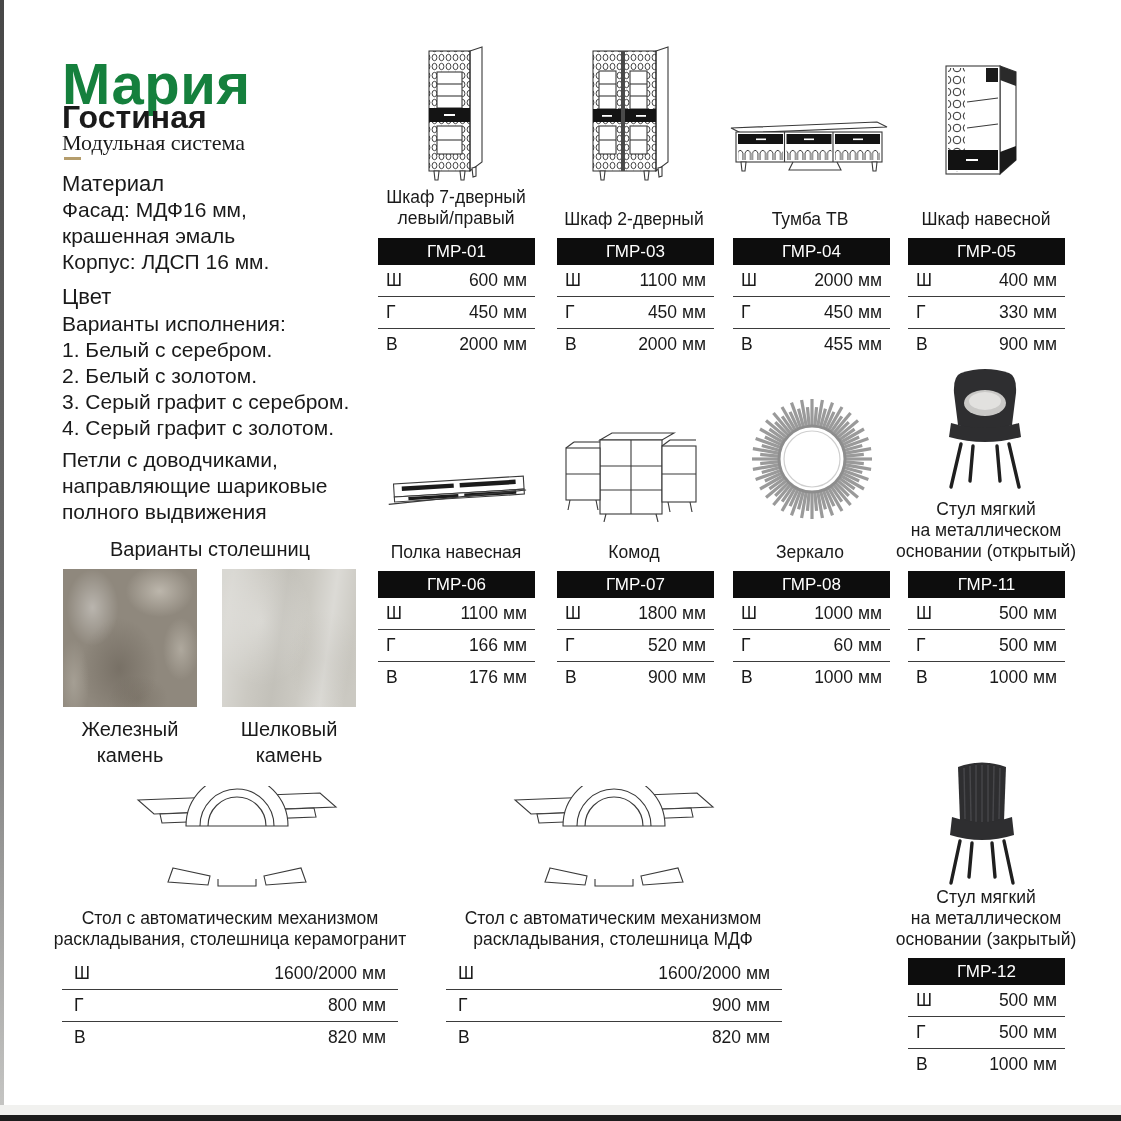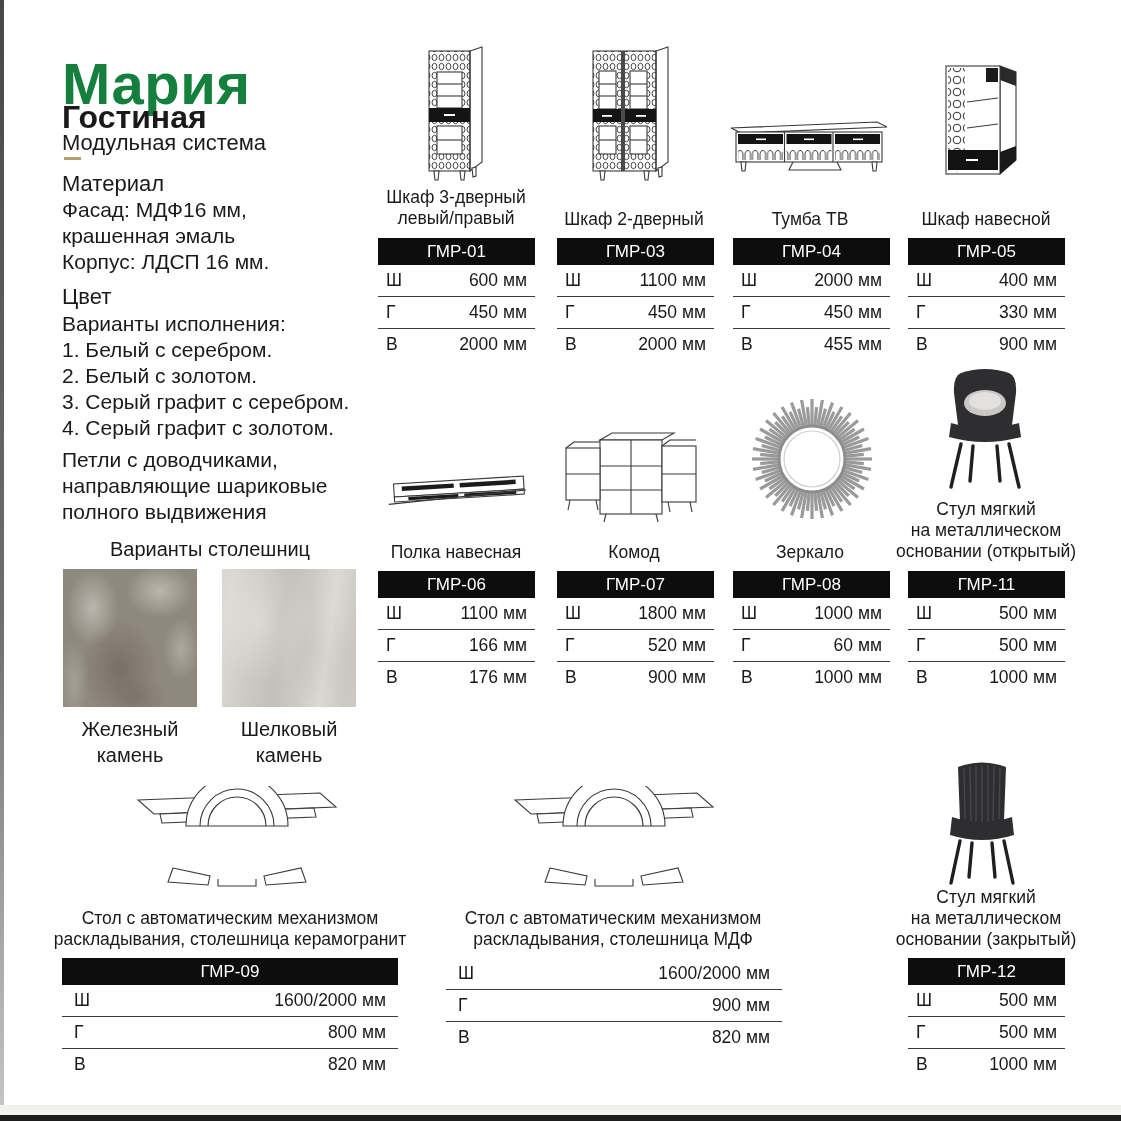--- a/index.html
+++ b/index.html
@@ -9,21 +9,21 @@
   }
   .abs{position:absolute;}
   
   .edge-left{position:absolute;left:0;top:0;width:4px;height:1121px;
     background:linear-gradient(#474747,#6e6e6e 55%,#c7c7c5);}
   .edge-bottom-light{position:absolute;left:0;top:1105px;width:1121px;height:10px;background:#f1f1ef;}
   .edge-bottom{position:absolute;left:0;top:1115px;width:1121px;height:6px;background:#1d1d1d;}
   
   .title{left:62px;top:50px;font-size:58px;font-weight:700;color:#15803d;letter-spacing:.5px;text-align:center;}
   .subtitle{left:62px;top:99px;font-size:32px;font-weight:700;}
-  .system{left:62px;top:130px;font-size:22px;}
+  .system{left:62px;top:130px;font-size:22px;font-family:Liberation Serif, serif;}
   .gold-dash{left:64px;top:157px;width:17px;height:3px;background:#b59d6c;}
   .sec-head{font-size:22px;font-weight:400;}
   .tline{font-size:21px;line-height:26px;white-space:pre-line;}
   .ct-head{left:62px;top:538px;width:296px;text-align:center;font-size:20px;}
   .swatch{position:absolute;top:569px;width:134px;height:138px;}
   .swatch-iron{left:63px;background-color:#8f887d;
     background-image:
       radial-gradient(ellipse 42px 62px at 22% 28%,rgba(255,255,255,.38),transparent 62%),
       radial-gradient(ellipse 52px 40px at 72% 16%,rgba(233,228,218,.5),transparent 65%),
       radial-gradient(ellipse 64px 84px at 42% 72%,rgba(88,80,70,.42),transparent 60%),
@@ -330,21 +330,21 @@
   <path d="M11,61 Q41,71 71,61 L73,79 Q41,89 9,79 Z" fill="#2e2e30"></path>
   <g stroke="#1f1f1f" stroke-width="3.4" stroke-linecap="round">
     <line x1="19" y1="85" x2="10" y2="127"></line>
         <line x1="63" y1="85" x2="72" y2="127"></line>
     <line x1="31" y1="87" x2="28" y2="121"></line>
         <line x1="51" y1="87" x2="54" y2="121"></line>
   </g>
 </svg>
   </div>
 
-<div class="pname" style="left:361px;top:187px;width:190px">Шкаф 3-дверный
+<div class="pname" style="left:361px;top:187px;width:190px">Шкаф 7-дверный
 левый/правый</div>
 <div class="pname" style="left:539px;top:209px;width:190px">Шкаф 2-дверный</div>
 <div class="pname" style="left:715px;top:209px;width:190px">Тумба ТВ</div>
 <div class="pname" style="left:891px;top:209px;width:190px">Шкаф навесной</div>
 <div class="pname" style="left:361px;top:542px;width:190px">Полка навесная</div>
 <div class="pname" style="left:539px;top:542px;width:190px">Комод</div>
 <div class="pname" style="left:715px;top:542px;width:190px">Зеркало</div>
 <div class="pname" style="left:876px;top:499px;width:220px">Стул мягкий
 на металлическом
 основании (открытый)</div>
@@ -472,21 +472,20 @@
       <span>Г</span>
       <span>500 мм</span>
     </div>
   <div class="spec-row">
       <span>В</span>
       <span>1000 мм</span>
     </div>
 </div>
 
 <div class="spec wide" style="left:62px;top:958px">
-  <div class="spec-head">ГМР-09</div>
   <div class="spec-row line">
       <span>Ш</span>
       <span>1600/2000 мм</span>
     </div>
   <div class="spec-row line">
       <span>Г</span>
       <span>800 мм</span>
     </div>
   <div class="spec-row">
       <span>В</span>

